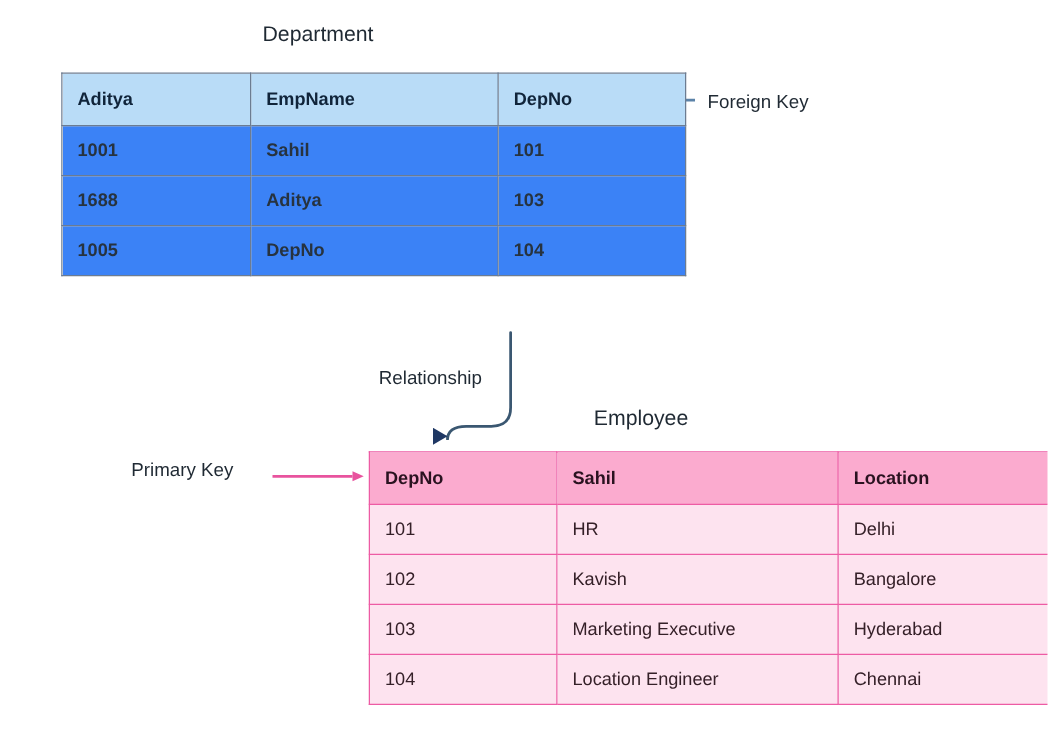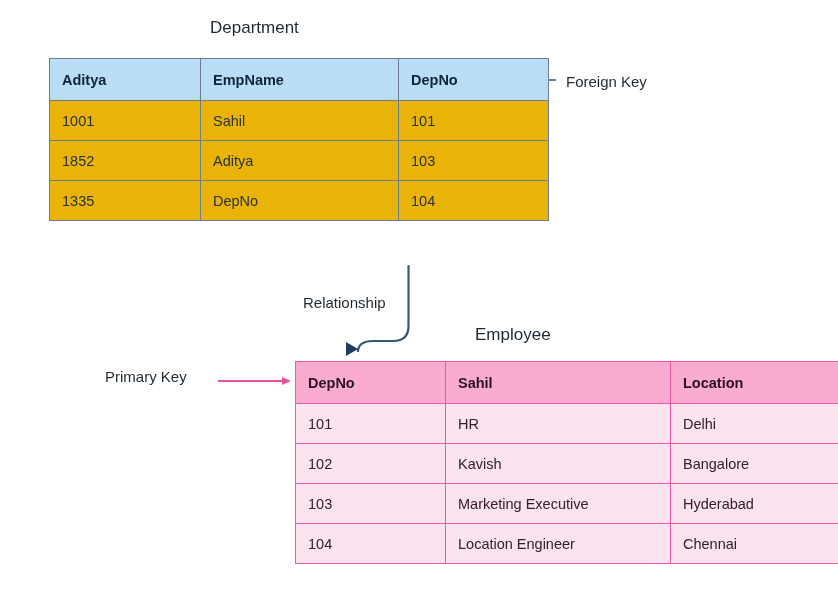--- a/index.html
+++ b/index.html
@@ -70,22 +70,23 @@
   #dept-table th, #dept-table td {
     border: 1px solid #6c7c91;
     height: 39px;
   }
   #dept-table th {
     background: #b9dcf7;
     height: 41px;
     color: #10243a;
   }
   #dept-table td {
-    background: #eab308;
+    background: #3b82f6;
     color: #27333f;
+    font-weight: bold;
   }
   #dept-table .c1 { width: 126px; }
   #dept-table .c2 { width: 173px; }
   #dept-table .c3 { width: 125px; }
 
   
   #emp-table {
     left: 295px;
     top: 361px;
     width: 485px;
@@ -159,26 +160,26 @@
         <th class="c3">DepNo</th>
       </tr>
     </thead>
     <tbody>
       <tr>
         <td>1001</td>
         <td>Sahil</td>
         <td>101</td>
       </tr>
       <tr>
-        <td>1852</td>
+        <td>1688</td>
         <td>Aditya</td>
         <td>103</td>
       </tr>
       <tr>
-        <td>1335</td>
+        <td>1005</td>
         <td>DepNo</td>
         <td>104</td>
       </tr>
     </tbody>
   </table>
 
   <div class="table-title" id="emp-title">Employee</div>
 
   <table class="db-table" id="emp-table">
     <thead>

